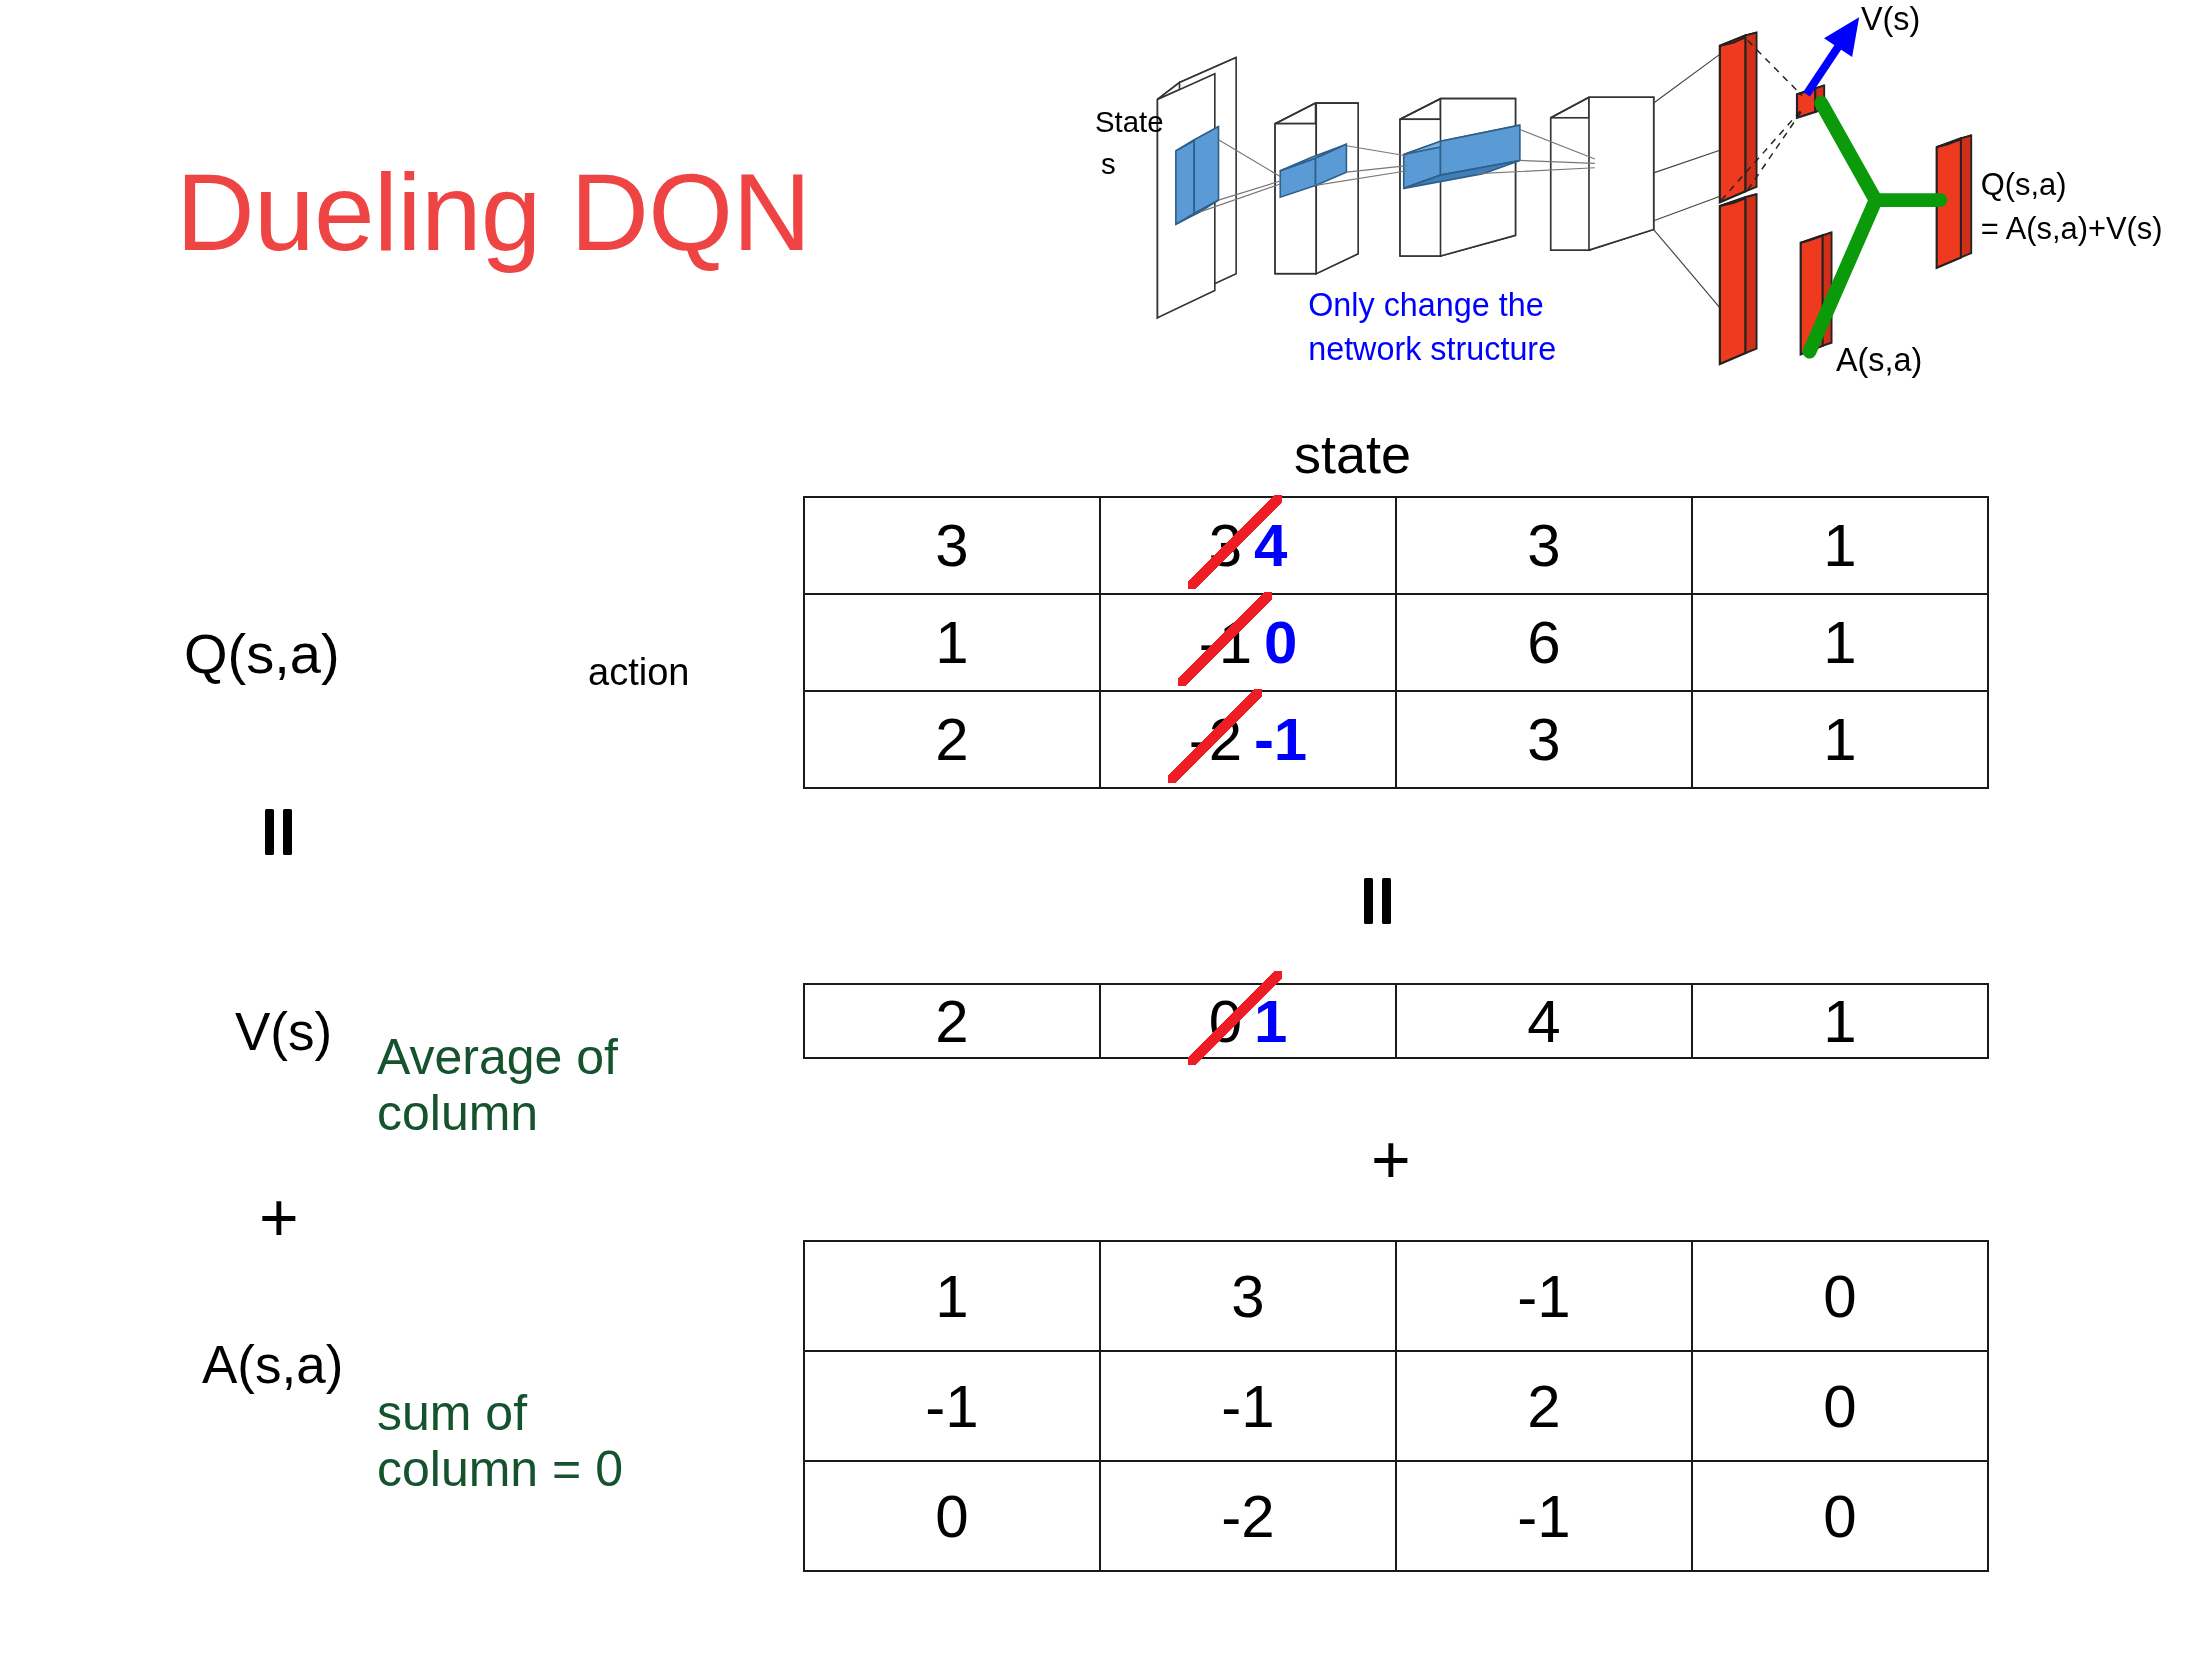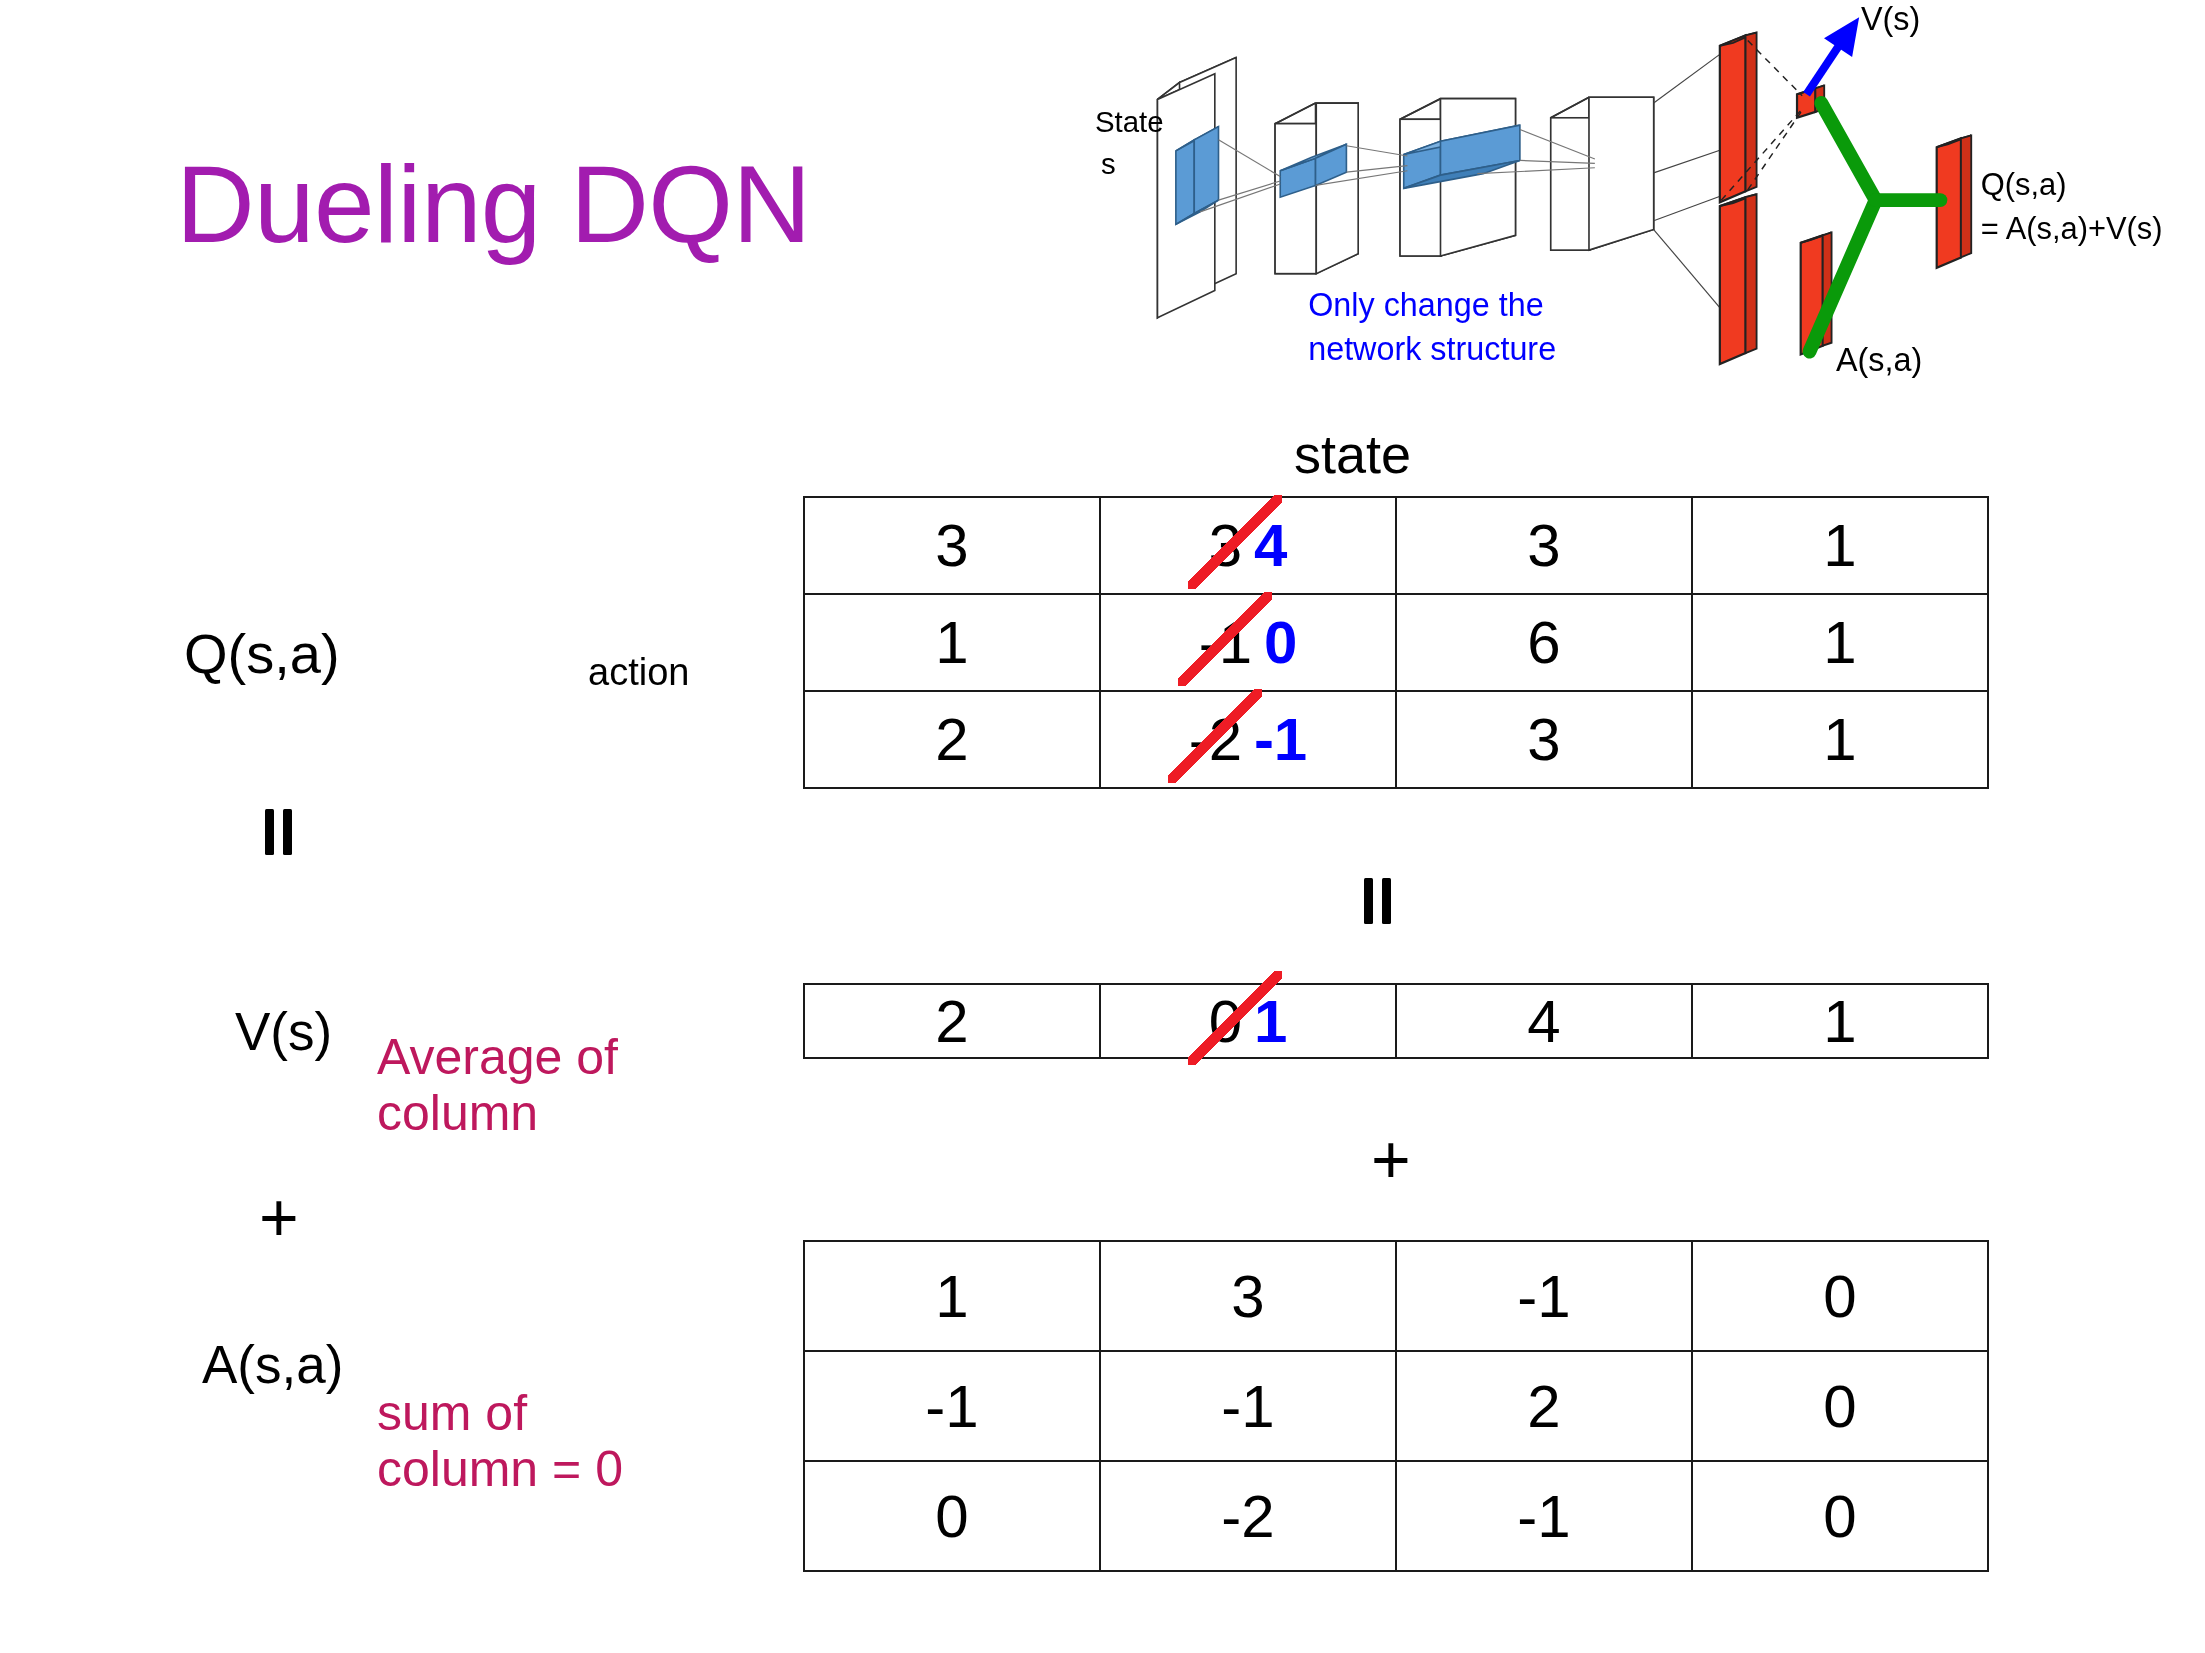--- a/index.html
+++ b/index.html
@@ -14,26 +14,26 @@
     background: #ffffff;
     overflow: hidden;
     font-family: "Liberation Sans", sans-serif;
     color: #000000;
   }
 
   
   .slide-title {
     position: absolute;
     left: 176px;
-    top: 150px;
+    top: 158px;
     font-size: 109px;
     line-height: 1;
     font-weight: 400;
     letter-spacing: -0.7px;
-    color: #a21caf;
+    color: #ef4444;
     white-space: nowrap;
   }
 
   
   #netdiagram {
     position: absolute;
     left: 1095px;
     top: 0px;
     width: 1110px;
     height: 412px;
@@ -75,21 +75,21 @@
     line-height: 1;
     font-weight: 400;
     color: #000;
   }
   .plus-left { left: 259px;  top: 1183px; }
   .plus-mid  { left: 1371px; top: 1125px; }
 
   
   .note-blue {
     position: absolute;
-    color: #be185d;
+    color: #14532d;
     font-size: 50px;
     line-height: 1.12;
     white-space: pre-line;
   }
   .note-avg { left: 377px; top: 1029px; }
   .note-sum { left: 377px; top: 1385px; }
 
   
   .grid {
     position: absolute;

